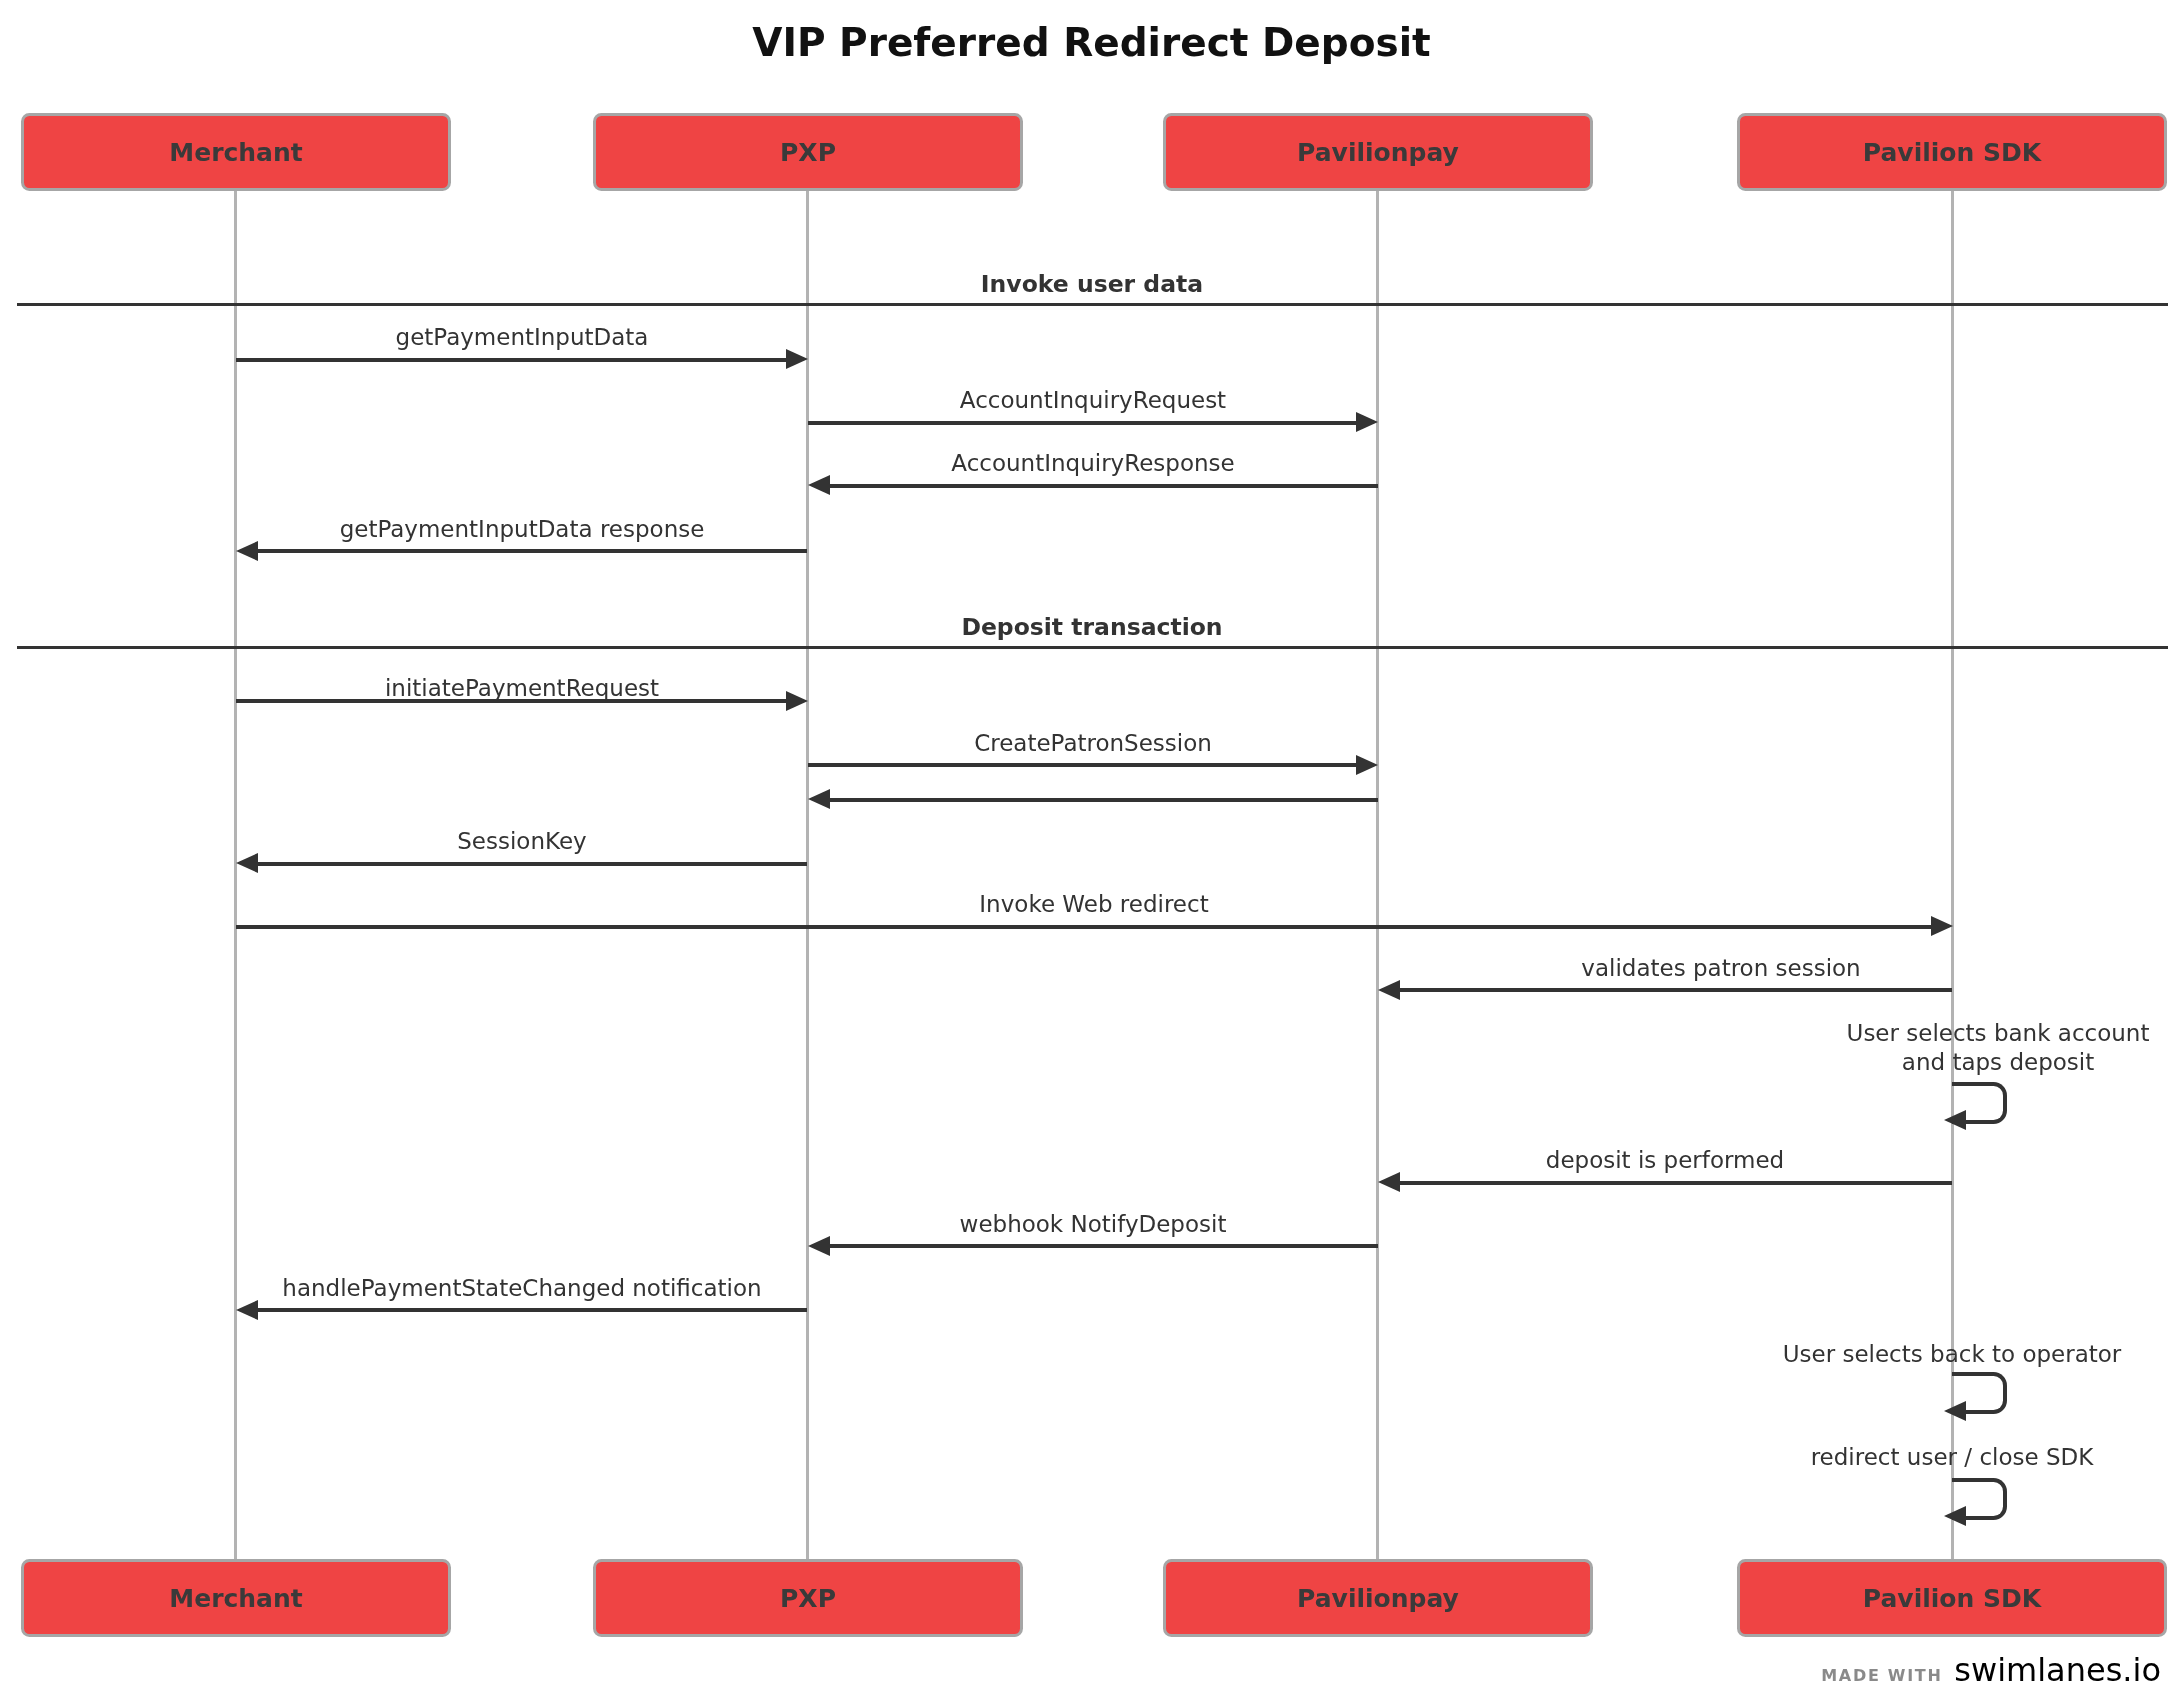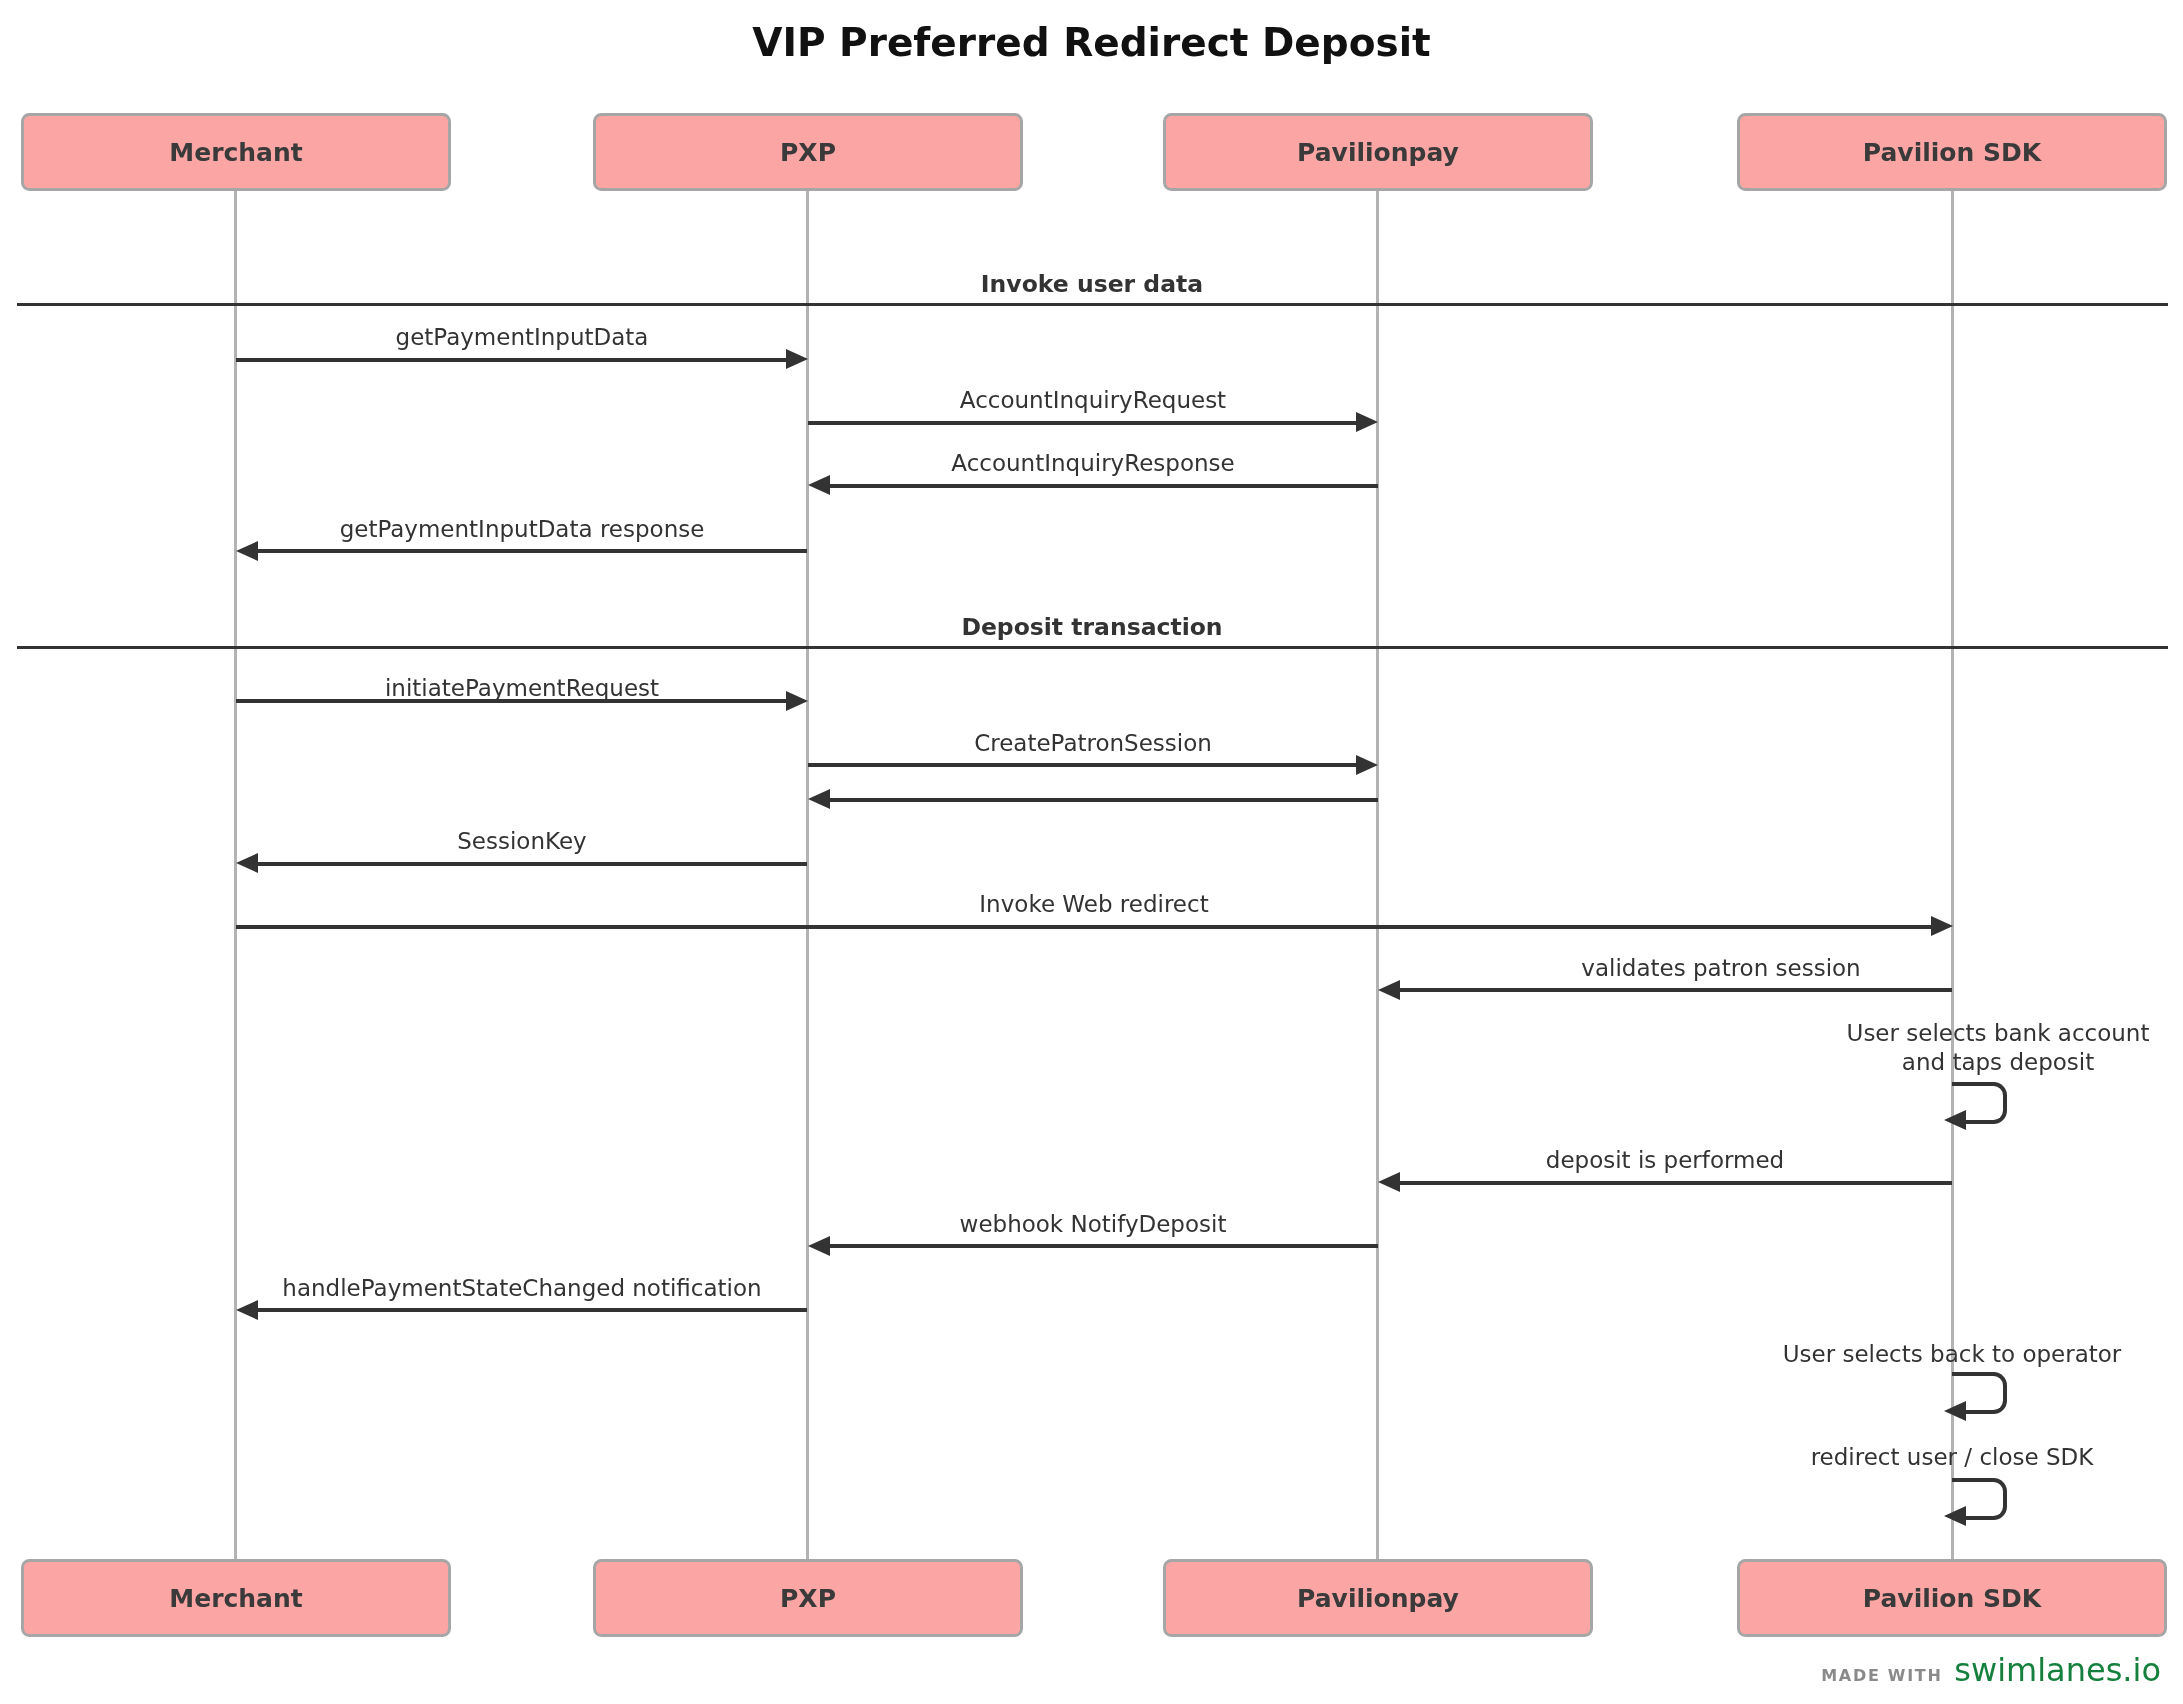--- a/index.html
+++ b/index.html
@@ -19,21 +19,21 @@
     font-size: 39px;
     font-weight: bold;
     color: #111111;
     letter-spacing: 0px;
   }
   .actor-box {
     position: absolute;
     box-sizing: border-box;
     width: 430px;
     height: 78px;
-    background: #fca5a5;
+    background: #ef4444;
     border: 3.4px solid #a6a6a6;
     border-radius: 8.4px;
     display: flex;
     align-items: center;
     justify-content: center;
     font-size: 25px;
     font-weight: bold;
     color: #3a3a3a;
     z-index: 3;
   }
@@ -111,21 +111,21 @@
     z-index: 2;
   }
   .footer .madewith {
     font-size: 16px;
     font-weight: bold;
     color: #8a8a8a;
     letter-spacing: 1.7px;
   }
   .footer .brand {
     font-size: 32px;
-    color: #15803d;
+    color: #000000;
   }
 </style>
 </head>
 <body>
 
 <div id="stage">
   <div class="title">VIP Preferred Redirect Deposit</div>
   <div id="diagram">
       <div class="lifeline" style="left: 234px; top: 191px; height: 1368px;"></div>
       <div class="actor-box" style="left: 21px; top: 113px;">Merchant</div>

